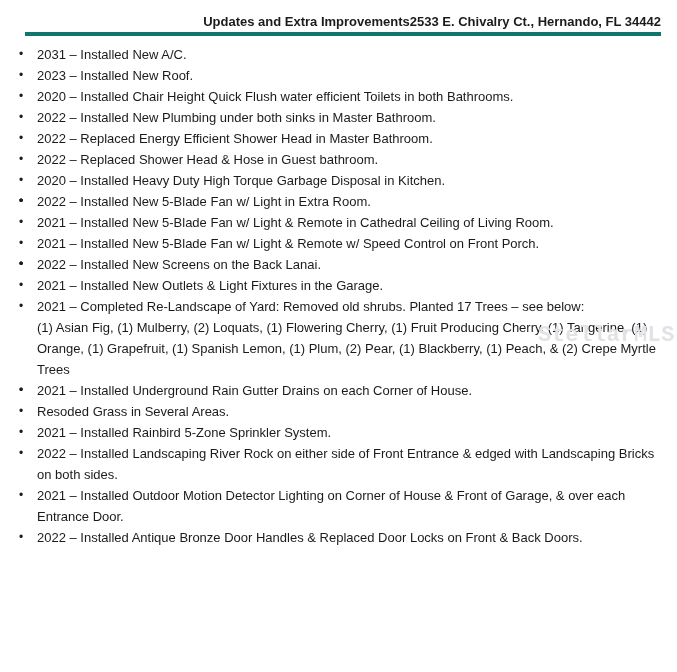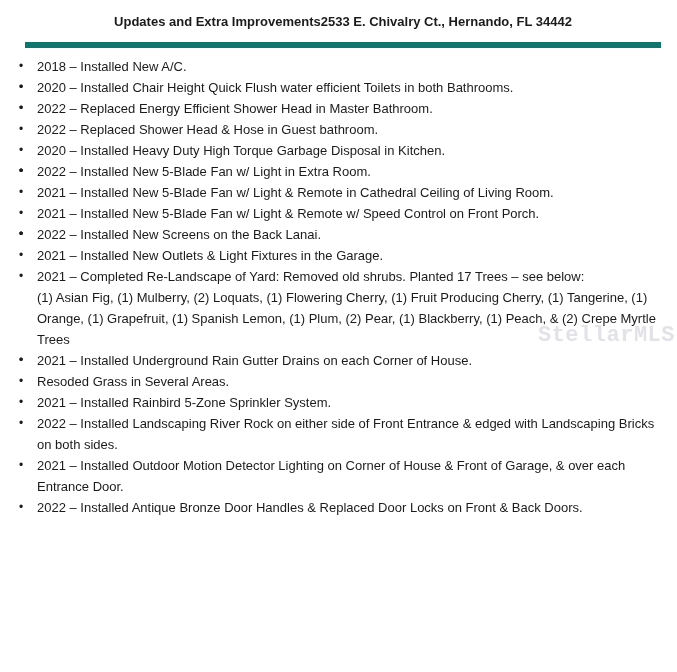--- a/index.html
+++ b/index.html
@@ -7,25 +7,25 @@
     width: 677px;
     height: 672px;
     background: #ffffff;
     font-family: "Liberation Sans", sans-serif;
     color: #1b1b1b;
     position: relative;
     overflow: hidden;
   }
   .header {
     display: flex;
-    justify-content: center;
+    justify-content: flex-end;
     align-items: flex-end;
     margin: 14px 16px 0 25px;
-    padding-bottom: 12px;
-    border-bottom: 6px solid #0f766e;
+    padding-bottom: 2px;
+    border-bottom: 4px solid #0f766e;
     font-size: 13px;
     font-weight: bold;
     line-height: 16px;
     white-space: nowrap;
   }
   ul.updates {
     list-style: none;
     margin: 8px 16px 0 0;
     padding: 0 0 0 37px;
     font-size: 13px;
@@ -57,34 +57,36 @@
 <body>
 
 <div class="header">
   <span>Updates and Extra Improvements</span>
   <span>2533 E. Chivalry Ct., Hernando, FL 34442</span>
 </div>
 
 <ul class="updates">
     <li>
     <span class="bullet">•</span>
-    <span class="item-text">2018 – Installed New A/C.</span>
+    <span class="item-text">2031 – Installed New A/C.</span>
     
   </li>
     <li>
     <span class="bullet">•</span>
+    <span class="item-text">2023 – Installed New Roof.</span>
     
   </li>
     <li>
     <span class="bullet">•</span>
     <span class="item-text">2020 – Installed Chair Height Quick Flush water efficient Toilets in both Bathrooms.</span>
     
   </li>
     <li>
     <span class="bullet">•</span>
+    <span class="item-text">2022 – Installed New Plumbing under both sinks in Master Bathroom.</span>
     
   </li>
     <li>
     <span class="bullet">•</span>
     <span class="item-text">2022 – Replaced Energy Efficient Shower Head in Master Bathroom.</span>
     
   </li>
     <li>
     <span class="bullet">•</span>
     <span class="item-text">2022 – Replaced Shower Head &amp; Hose in Guest bathroom.</span>

